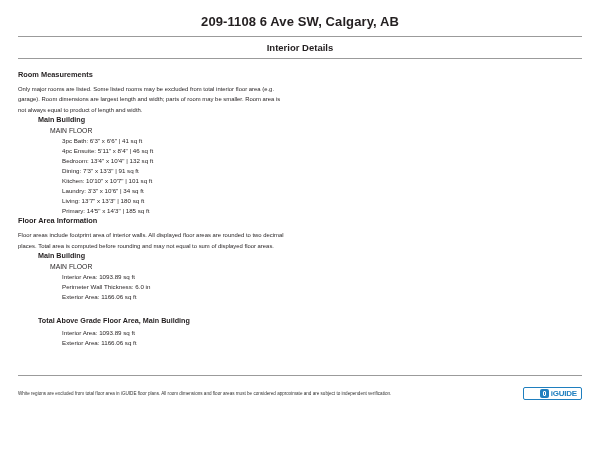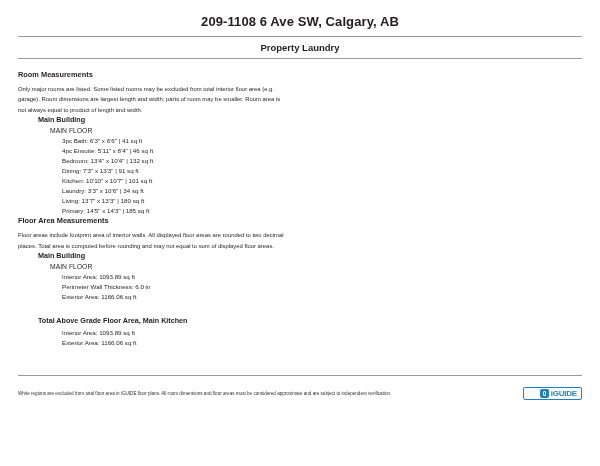--- a/index.html
+++ b/index.html
@@ -156,21 +156,21 @@
   }
 </style>
 </head>
 <body>
 
 <div class="page">
 
   <div class="header">
     <div class="title">209-1108 6 Ave SW, Calgary, AB</div>
     <hr class="rule">
-    <div class="subtitle">Property Laundry</div>
+    <div class="subtitle">Interior Details</div>
   </div>
   <hr class="rule2">
 
   <div class="columns">
 
     <div class="col">
       <div class="col-head">Room Measurements</div>
       <div class="note">Only major rooms are listed. Some listed rooms may be excluded from total interior floor area (e.g. garage). Room dimensions are largest length and width; parts of room may be smaller. Room area is not always equal to product of length and width.</div>
       <div class="block">
         <div class="building">Main Building</div>
@@ -180,30 +180,30 @@
         <div class="entry">Bedroom: 13'4" x 10'4" | 132 sq ft</div>
         <div class="entry">Dining: 7'3" x 13'3" | 91 sq ft</div>
         <div class="entry">Kitchen: 10'10" x 10'7" | 101 sq ft</div>
         <div class="entry">Laundry: 3'3" x 10'6" | 34 sq ft</div>
         <div class="entry">Living: 13'7" x 13'3" | 180 sq ft</div>
         <div class="entry">Primary: 14'5" x 14'3" | 185 sq ft</div>
       </div>
     </div>
 
     <div class="col">
-      <div class="col-head">Floor Area Measurements</div>
+      <div class="col-head">Floor Area Information</div>
       <div class="note">Floor areas include footprint area of interior walls. All displayed floor areas are rounded to two decimal places. Total area is computed before rounding and may not equal to sum of displayed floor areas.</div>
       <div class="block">
         <div class="building">Main Building</div>
         <div class="floor">MAIN FLOOR</div>
         <div class="entry">Interior Area: 1093.89 sq ft</div>
         <div class="entry">Perimeter Wall Thickness: 6.0 in</div>
         <div class="entry">Exterior Area: 1166.06 sq ft</div>
       </div>
-      <div class="sect-title">Total Above Grade Floor Area, Main Kitchen</div>
+      <div class="sect-title">Total Above Grade Floor Area, Main Building</div>
       <div class="entry">Interior Area: 1093.89 sq ft</div>
       <div class="entry">Exterior Area: 1166.06 sq ft</div>
     </div>
 
   </div>
 
   <hr class="footer-rule">
   <div class="footer">
     <div class="footer-text">White regions are excluded from total floor area in iGUIDE floor plans. All room dimensions and floor areas must be considered approximate and are subject to independent verification.</div>
     <div class="logo">

